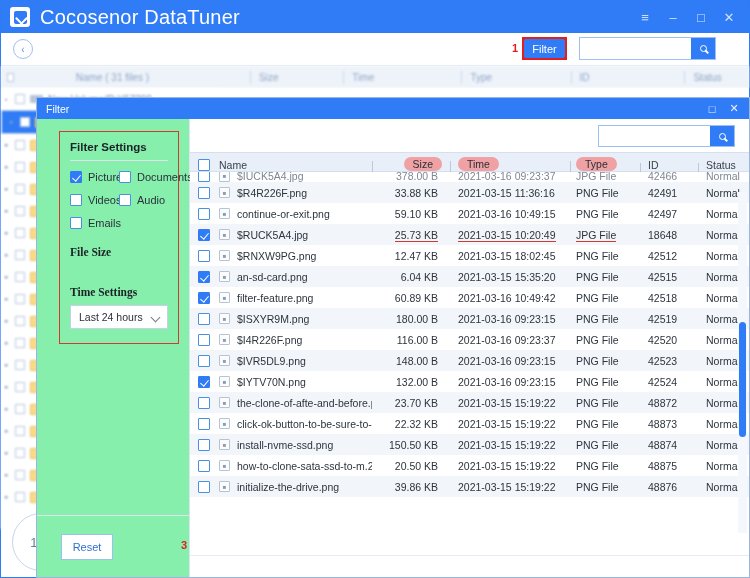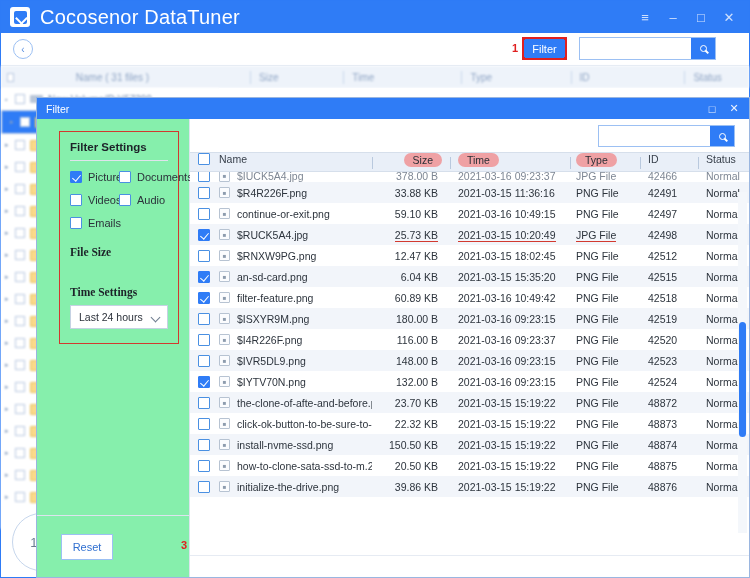--- a/index.html
+++ b/index.html
@@ -181,21 +181,21 @@
   
   #dlg-right{flex:1;background:#ffffff;display:flex;flex-direction:column;min-width:0;position:relative;}
   #dlg-search-row{height:33px;background:#fff;position:relative;flex:none;}
   #dlg-search{
     position:absolute;right:14px;top:6px;width:137px;height:22px;border:1px solid #9cc0f3;background:#fff;
   }
   #dlg-search .sbtn{position:absolute;right:0;top:0;width:24px;height:20px;background:#2f7cf6;display:flex;align-items:center;justify-content:center;}
 
   
   #tbl-head{
-    height:20px;background:#e9eff8;display:flex;align-items:flex-start;font-size:10.5px;color:#39414c;
+    height:20px;background:#e9eff8;display:flex;align-items:flex-end;font-size:10.5px;color:#39414c;
     border-top:1px solid #d6dfeb;border-bottom:1px solid #d6dfeb;flex:none;position:relative;
   }
   .col-name{width:182px;display:flex;align-items:center;padding-left:8px;flex:none;}
   .col-size{width:78px;text-align:right;padding-right:12px;flex:none;position:relative;}
   .col-time{width:120px;padding-left:8px;flex:none;position:relative;}
   .col-type{width:70px;padding-left:6px;flex:none;position:relative;}
   .col-id{width:58px;padding-left:8px;flex:none;position:relative;}
   .col-status{flex:1;padding-left:8px;position:relative;}
   #tbl-head .vsep{border-left:1px solid #b9c9de;height:12px;position:absolute;left:0;top:4px;}
   .hl-pill{
@@ -535,21 +535,21 @@
             </div>
             <div class="row alt">
               <div class="col-name">
                 <span class="cb on"></span>
                 <span class="fico">■</span>
                 <span class="nm">$RUCK5A4.jpg</span>
               </div>
               <div class="col-size"><span class="ul">25.73 KB</span></div>
               <div class="col-time"><span class="ul">2021-03-15 10:20:49</span></div>
               <div class="col-type"><span class="ul">JPG File</span></div>
-              <div class="col-id"><span>42498</span></div>
+              <div class="col-id"><span>18648</span></div>
               <div class="col-status"><span>Normal</span></div>
             </div>
             <div class="row">
               <div class="col-name">
                 <span class="cb"></span>
                 <span class="fico">■</span>
                 <span class="nm">$RNXW9PG.png</span>
               </div>
               <div class="col-size"><span class="">12.47 KB</span></div>
               <div class="col-time"><span class="">2021-03-15 18:02:45</span></div>

